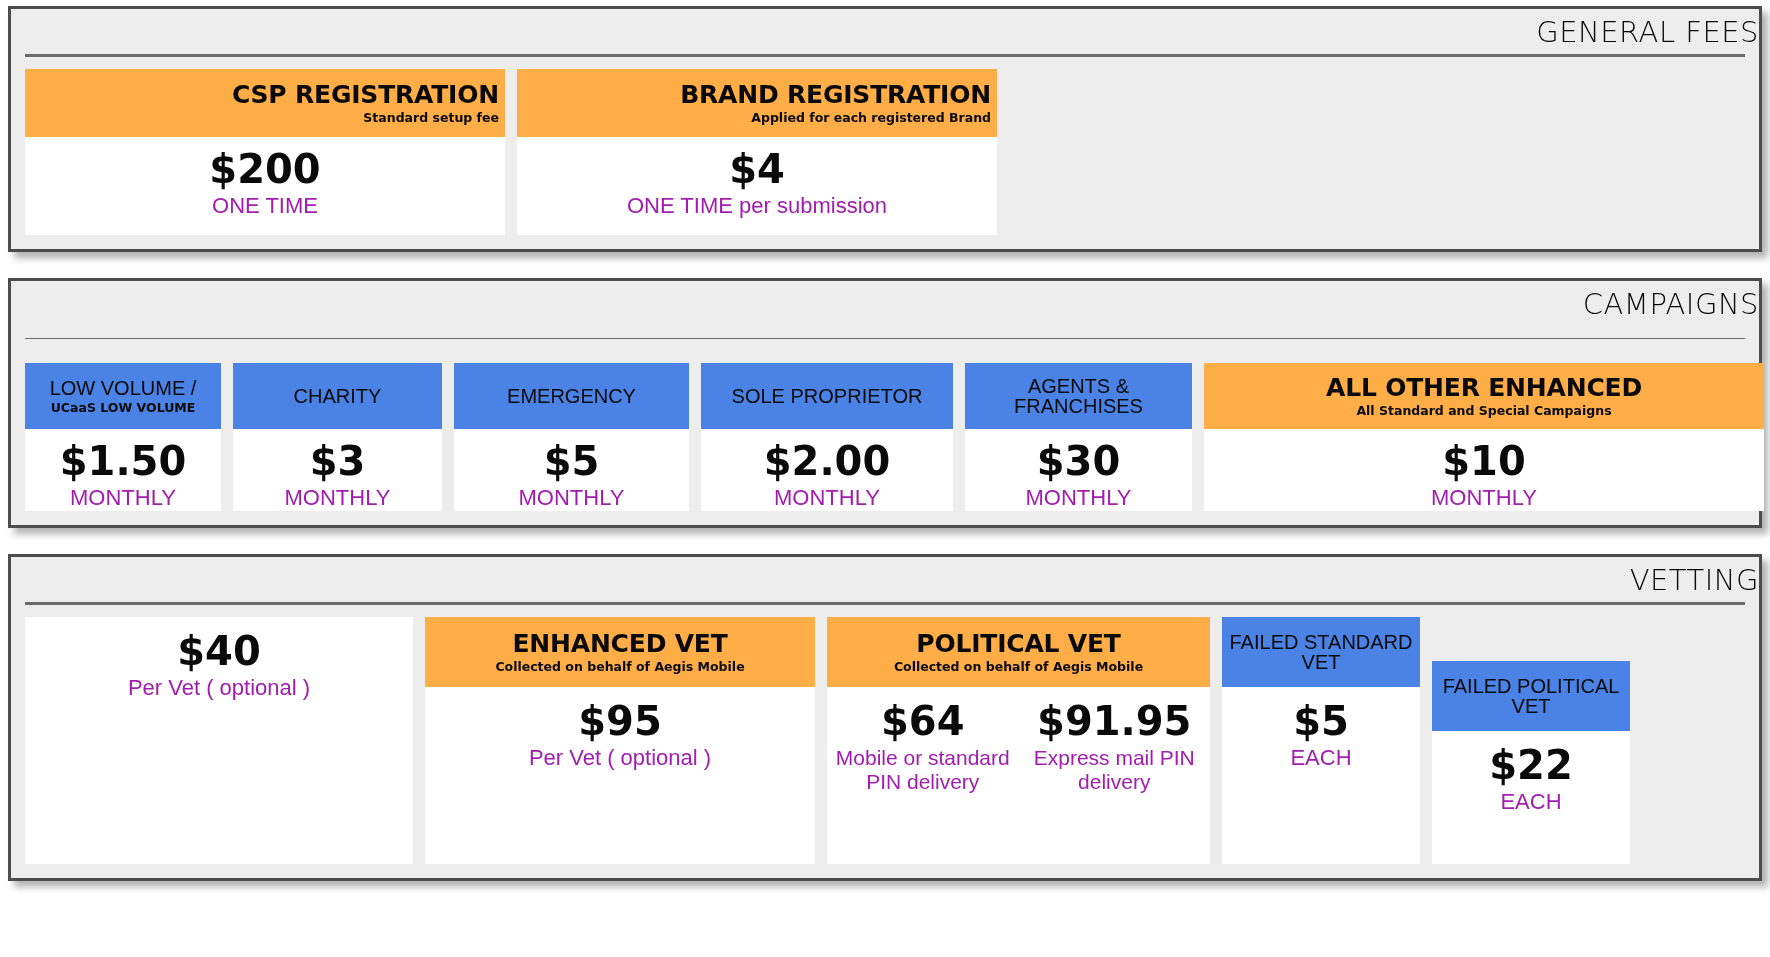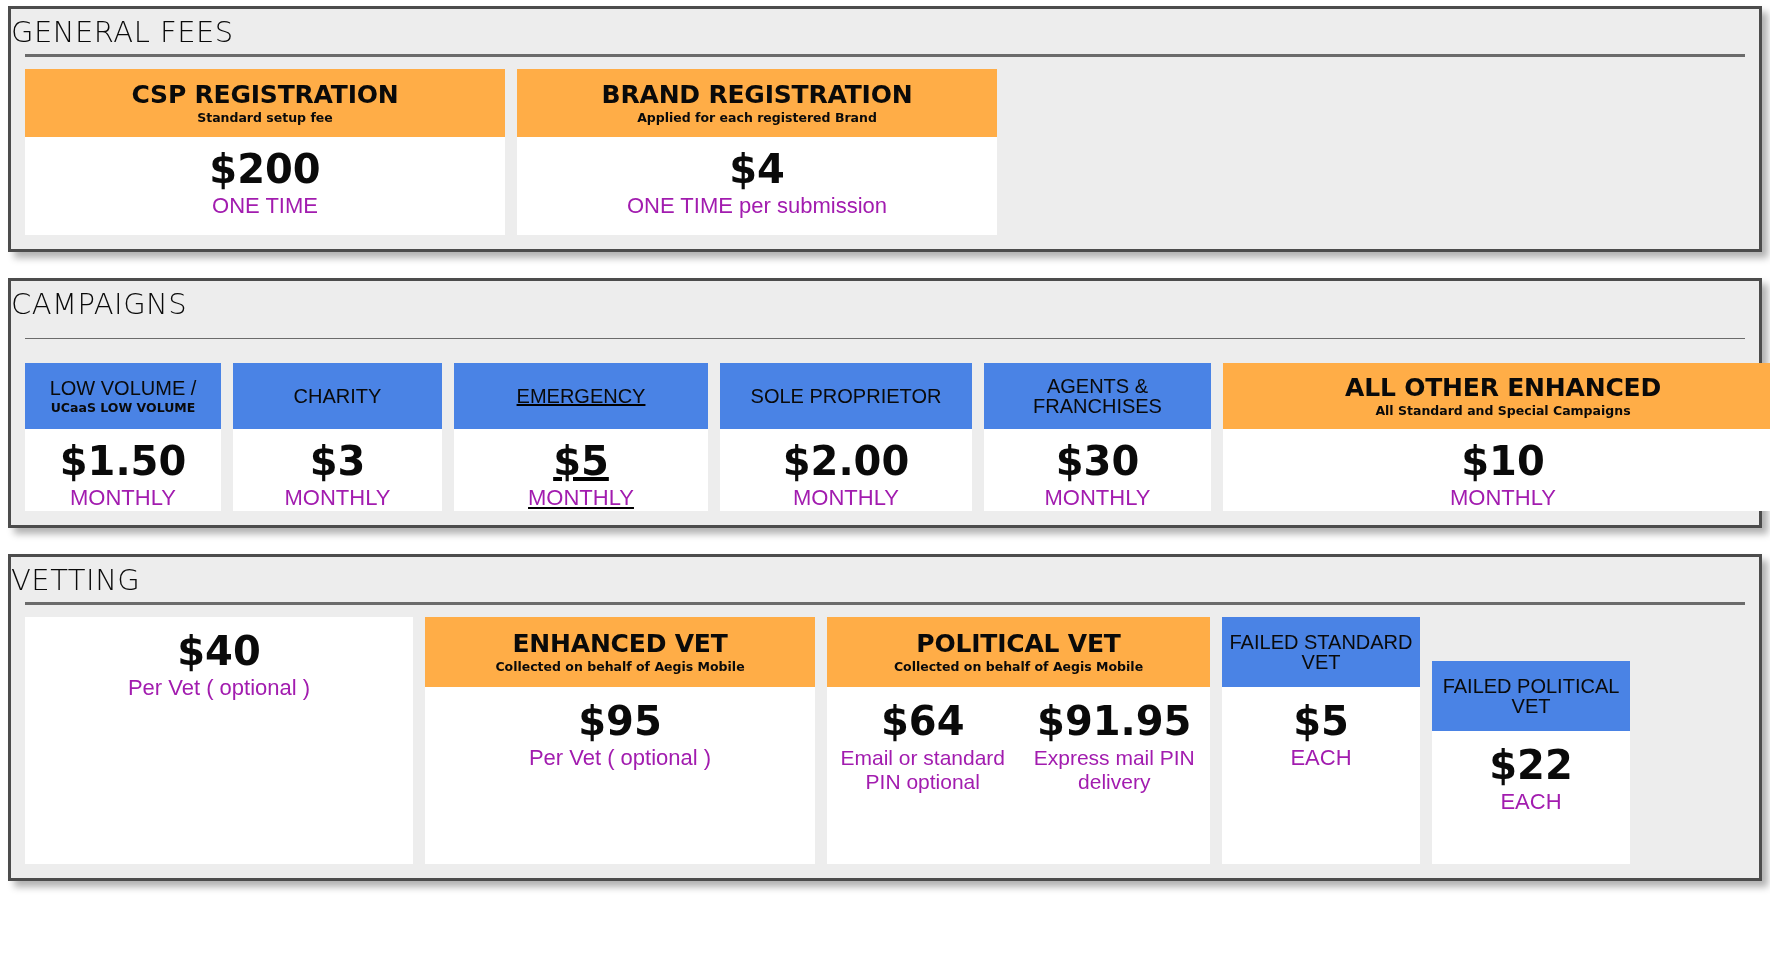--- a/index.html
+++ b/index.html
@@ -33,21 +33,21 @@
     box-shadow: 6px 6px 7px rgba(0,0,0,0.30);
     box-sizing: border-box;
     display: flex;
     flex-direction: column;
   }
   .panel-general   { height: 246px; }
   .panel-campaigns { height: 250px; gap: 12px; }
   .panel-vetting   { height: 327px; }
 
   .panel-title {
-    text-align: left;
+    text-align: right;
     font-family: "DejaVu Sans", sans-serif;
     font-weight: 300;
     font-size: 29px;
     letter-spacing: 0.5px;
     color: #0a0a0a;
     padding: 8px 0 4px 0;
     line-height: 1.05;
   }
   .panel-rule {
     height: 3px;
@@ -139,21 +139,21 @@
   .split-col {
     flex: 1;
     text-align: center;
     padding: 0 6px;
     box-sizing: border-box;
   }
   .split-col .price-note { font-size: 21px; }
 
   
   .panel-general .cards .card { width: 480px; flex: none; }
-  .panel-general .card-head  { height: 68px; }
+  .panel-general .card-head  { height: 68px; align-items: flex-end; }
   .panel-general .card-body  { height: 92px; padding-top: 12px; }
 
   .panel-campaigns .card-head { height: 66px; }
   .panel-campaigns .card-body { padding-top: 12px; }
 
   .panel-vetting .card-head { height: 70px; }
   .panel-vetting .card-body { padding-top: 14px; }
 </style>
 </head>
 <body>
@@ -202,21 +202,21 @@
         </div>
         <div class="card" style="width: 209px; flex: 0 0 auto;">
           <div class="card-head blue">
             <div class="card-head-title plain">CHARITY</div>
           </div>
           <div class="card-body">
             <div class="price">$3</div>
             <div class="price-note">MONTHLY</div>
           </div>
         </div>
-        <div class="card" style="width: 254px; flex: 0 0 auto; text-decoration: underline;">
+        <div class="card" style="width: 235px; flex: 0 0 auto;">
           <div class="card-head blue">
             <div class="card-head-title plain">EMERGENCY</div>
           </div>
           <div class="card-body">
             <div class="price">$5</div>
             <div class="price-note">MONTHLY</div>
           </div>
         </div>
         <div class="card" style="width: 252px; flex: 0 0 auto;">
           <div class="card-head blue">
@@ -270,21 +270,21 @@
           </div>
         </div>
         <div class="card" style="width: 383px; flex: 0 0 auto;">
           <div class="card-head orange">
             <div class="card-head-title bold">POLITICAL VET</div>
             <div class="card-head-sub">Collected on behalf of Aegis Mobile</div>
           </div>
           <div class="card-body split">
             <div class="split-col">
               <div class="price">$64</div>
-              <div class="price-note">Email or standard PIN optional</div>
+              <div class="price-note">Mobile or standard PIN delivery</div>
             </div>
             <div class="split-col">
               <div class="price">$91.95</div>
               <div class="price-note">Express mail PIN delivery</div>
             </div>
           </div>
         </div>
         <div class="card" style="width: 198px; flex: 0 0 auto;">
           <div class="card-head blue">
             <div class="card-head-title plain">FAILED STANDARD VET</div>

